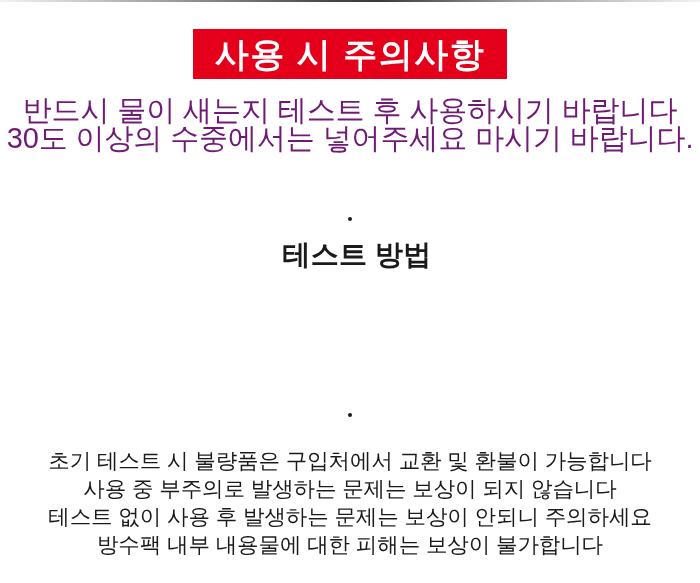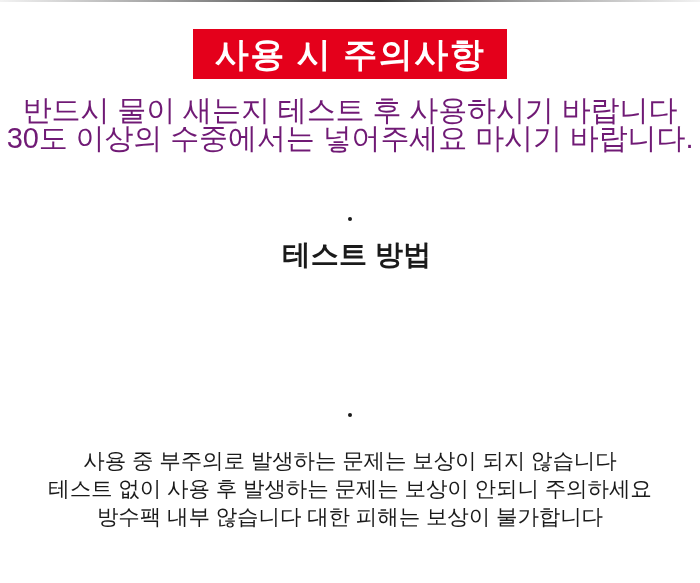--- a/index.html
+++ b/index.html
@@ -159,18 +159,19 @@
   <div class="block section-heading">
     <span class="line">테스트 방법</span>
   </div>
 
 
   <div class="dot-sep dot-sep-2">
     <span class="dot"></span>
   </div>
 
   <div class="block notes-block">
+    <span class="line">초기 테스트 시 불량품은 구입처에서 교환 및 환불이 가능합니다</span>
     <span class="line">사용 중 부주의로 발생하는 문제는 보상이 되지 않습니다</span>
     <span class="line">테스트 없이 사용 후 발생하는 문제는 보상이 안되니 주의하세요</span>
-    <span class="line">방수팩 내부 않습니다 대한 피해는 보상이 불가합니다</span>
+    <span class="line">방수팩 내부 내용물에 대한 피해는 보상이 불가합니다</span>
   </div>
 
 </div>
 
 </body></html>

